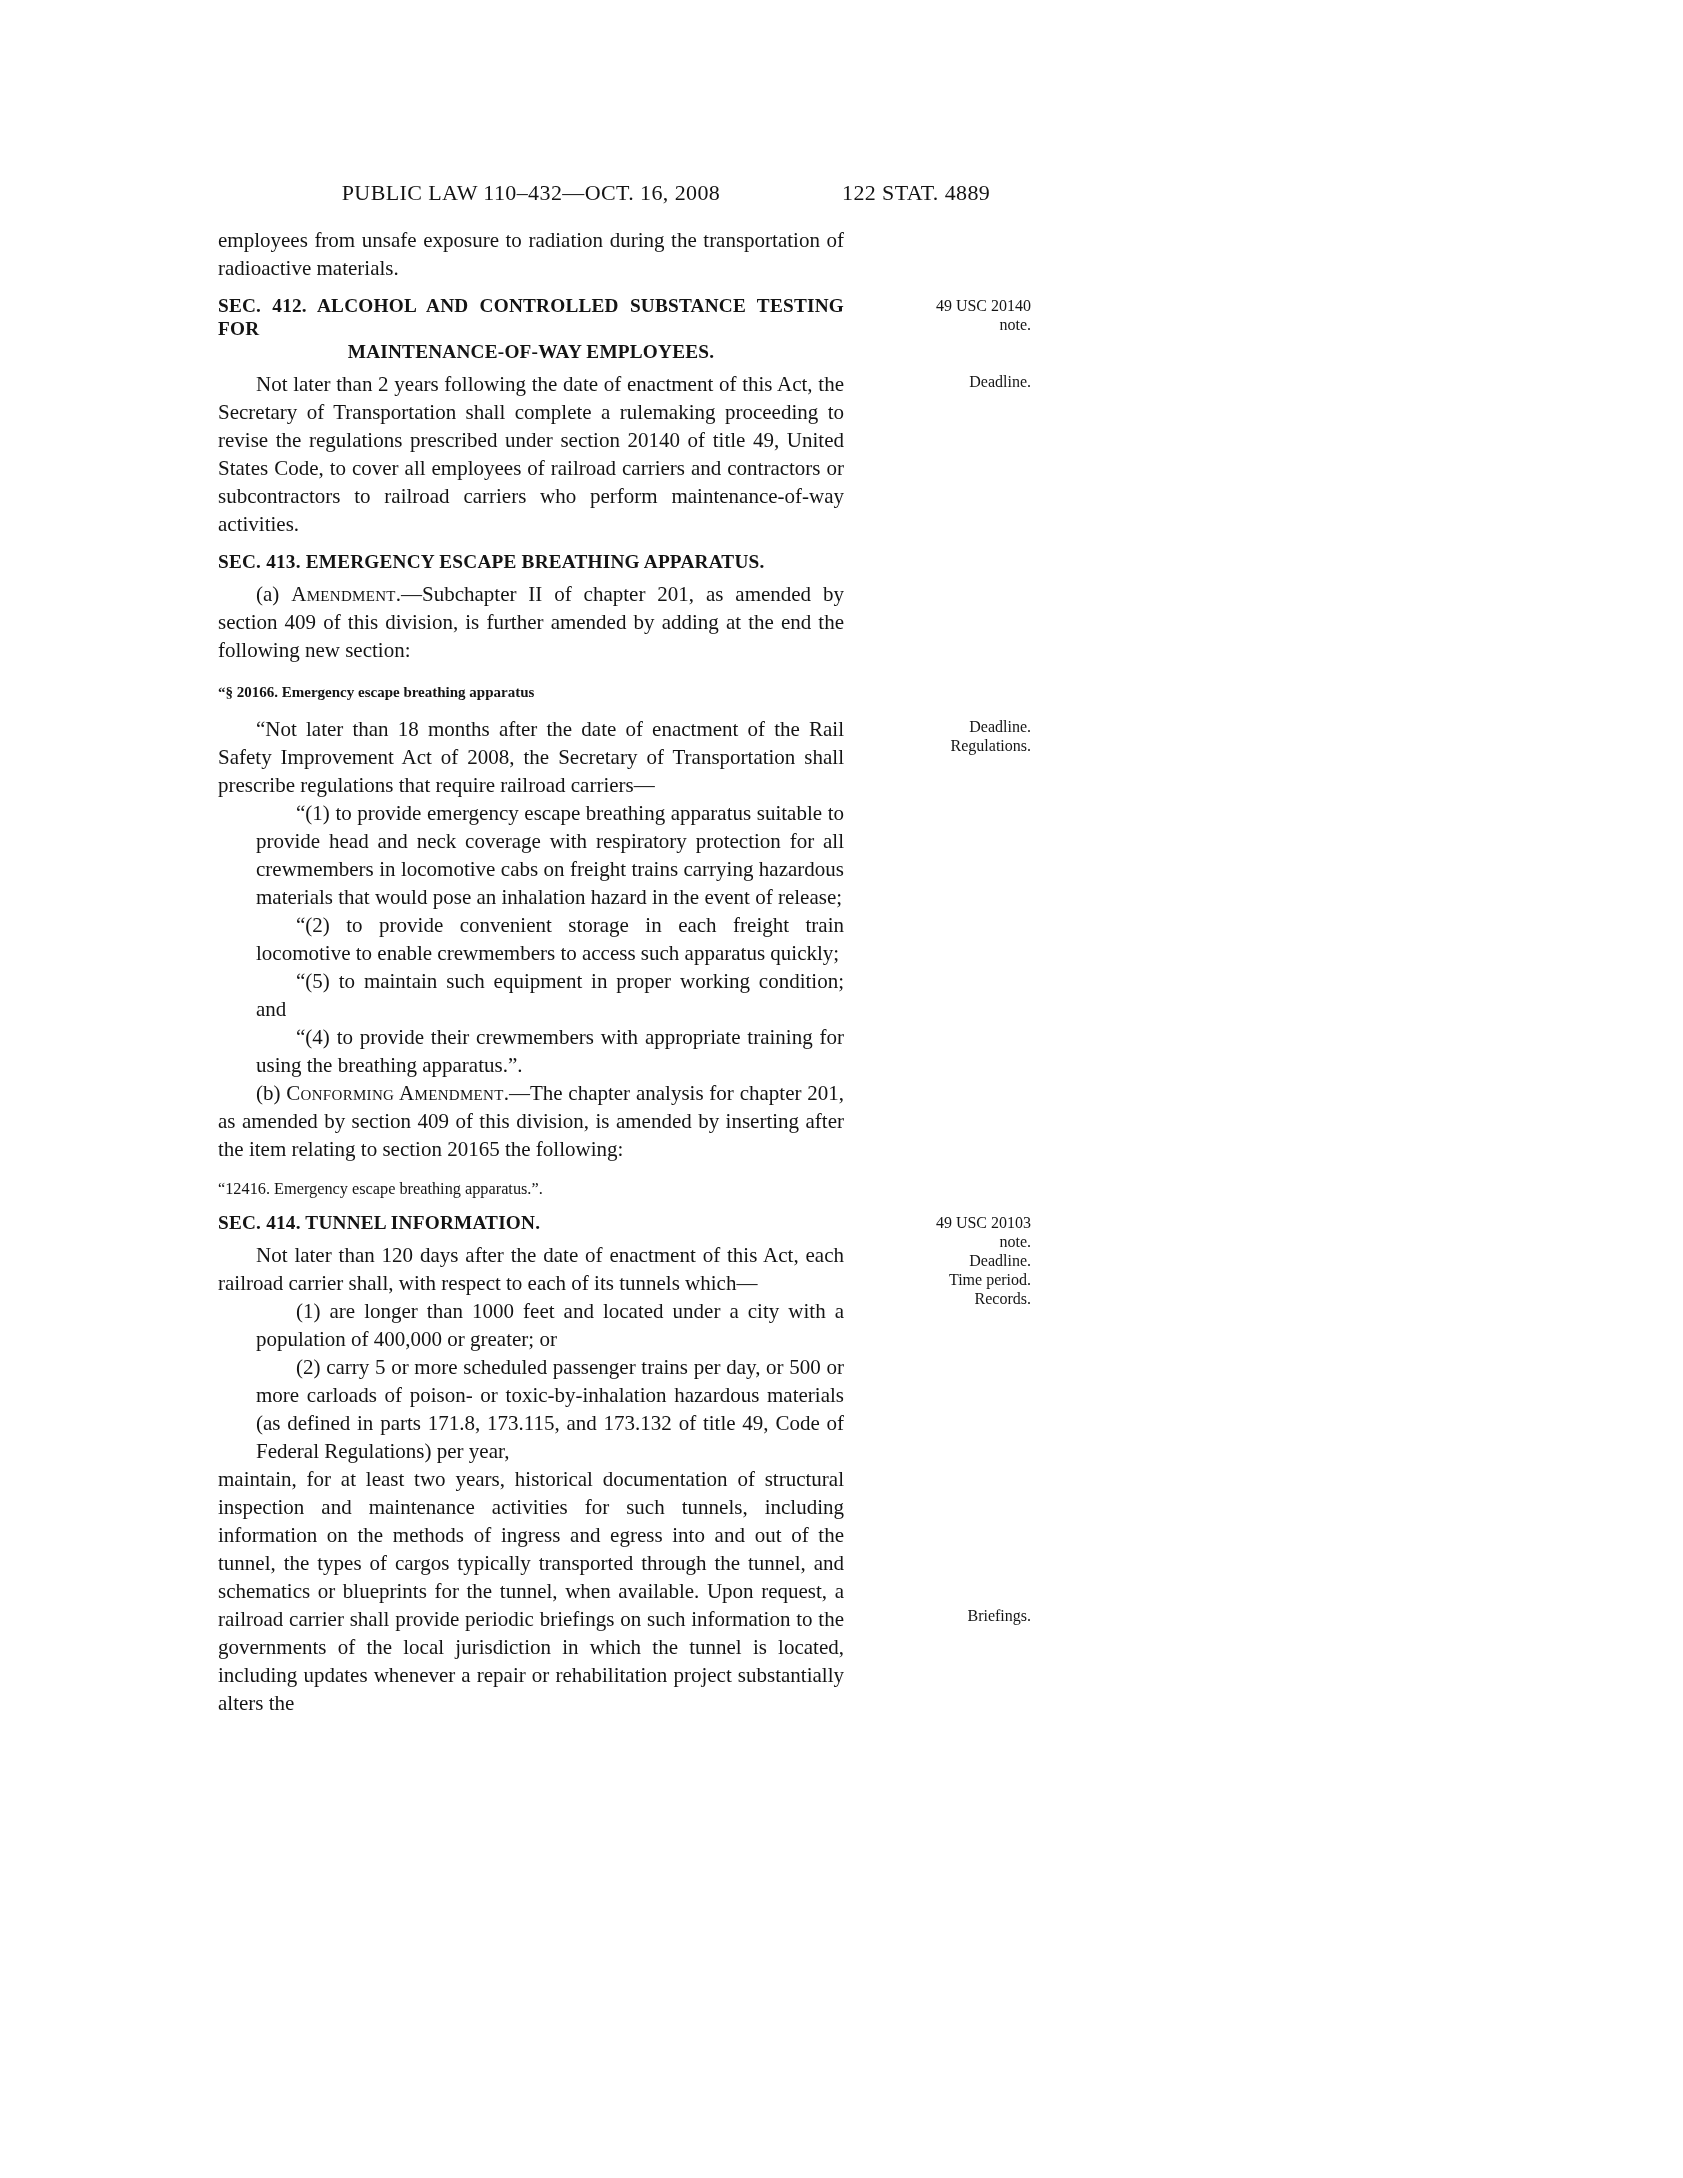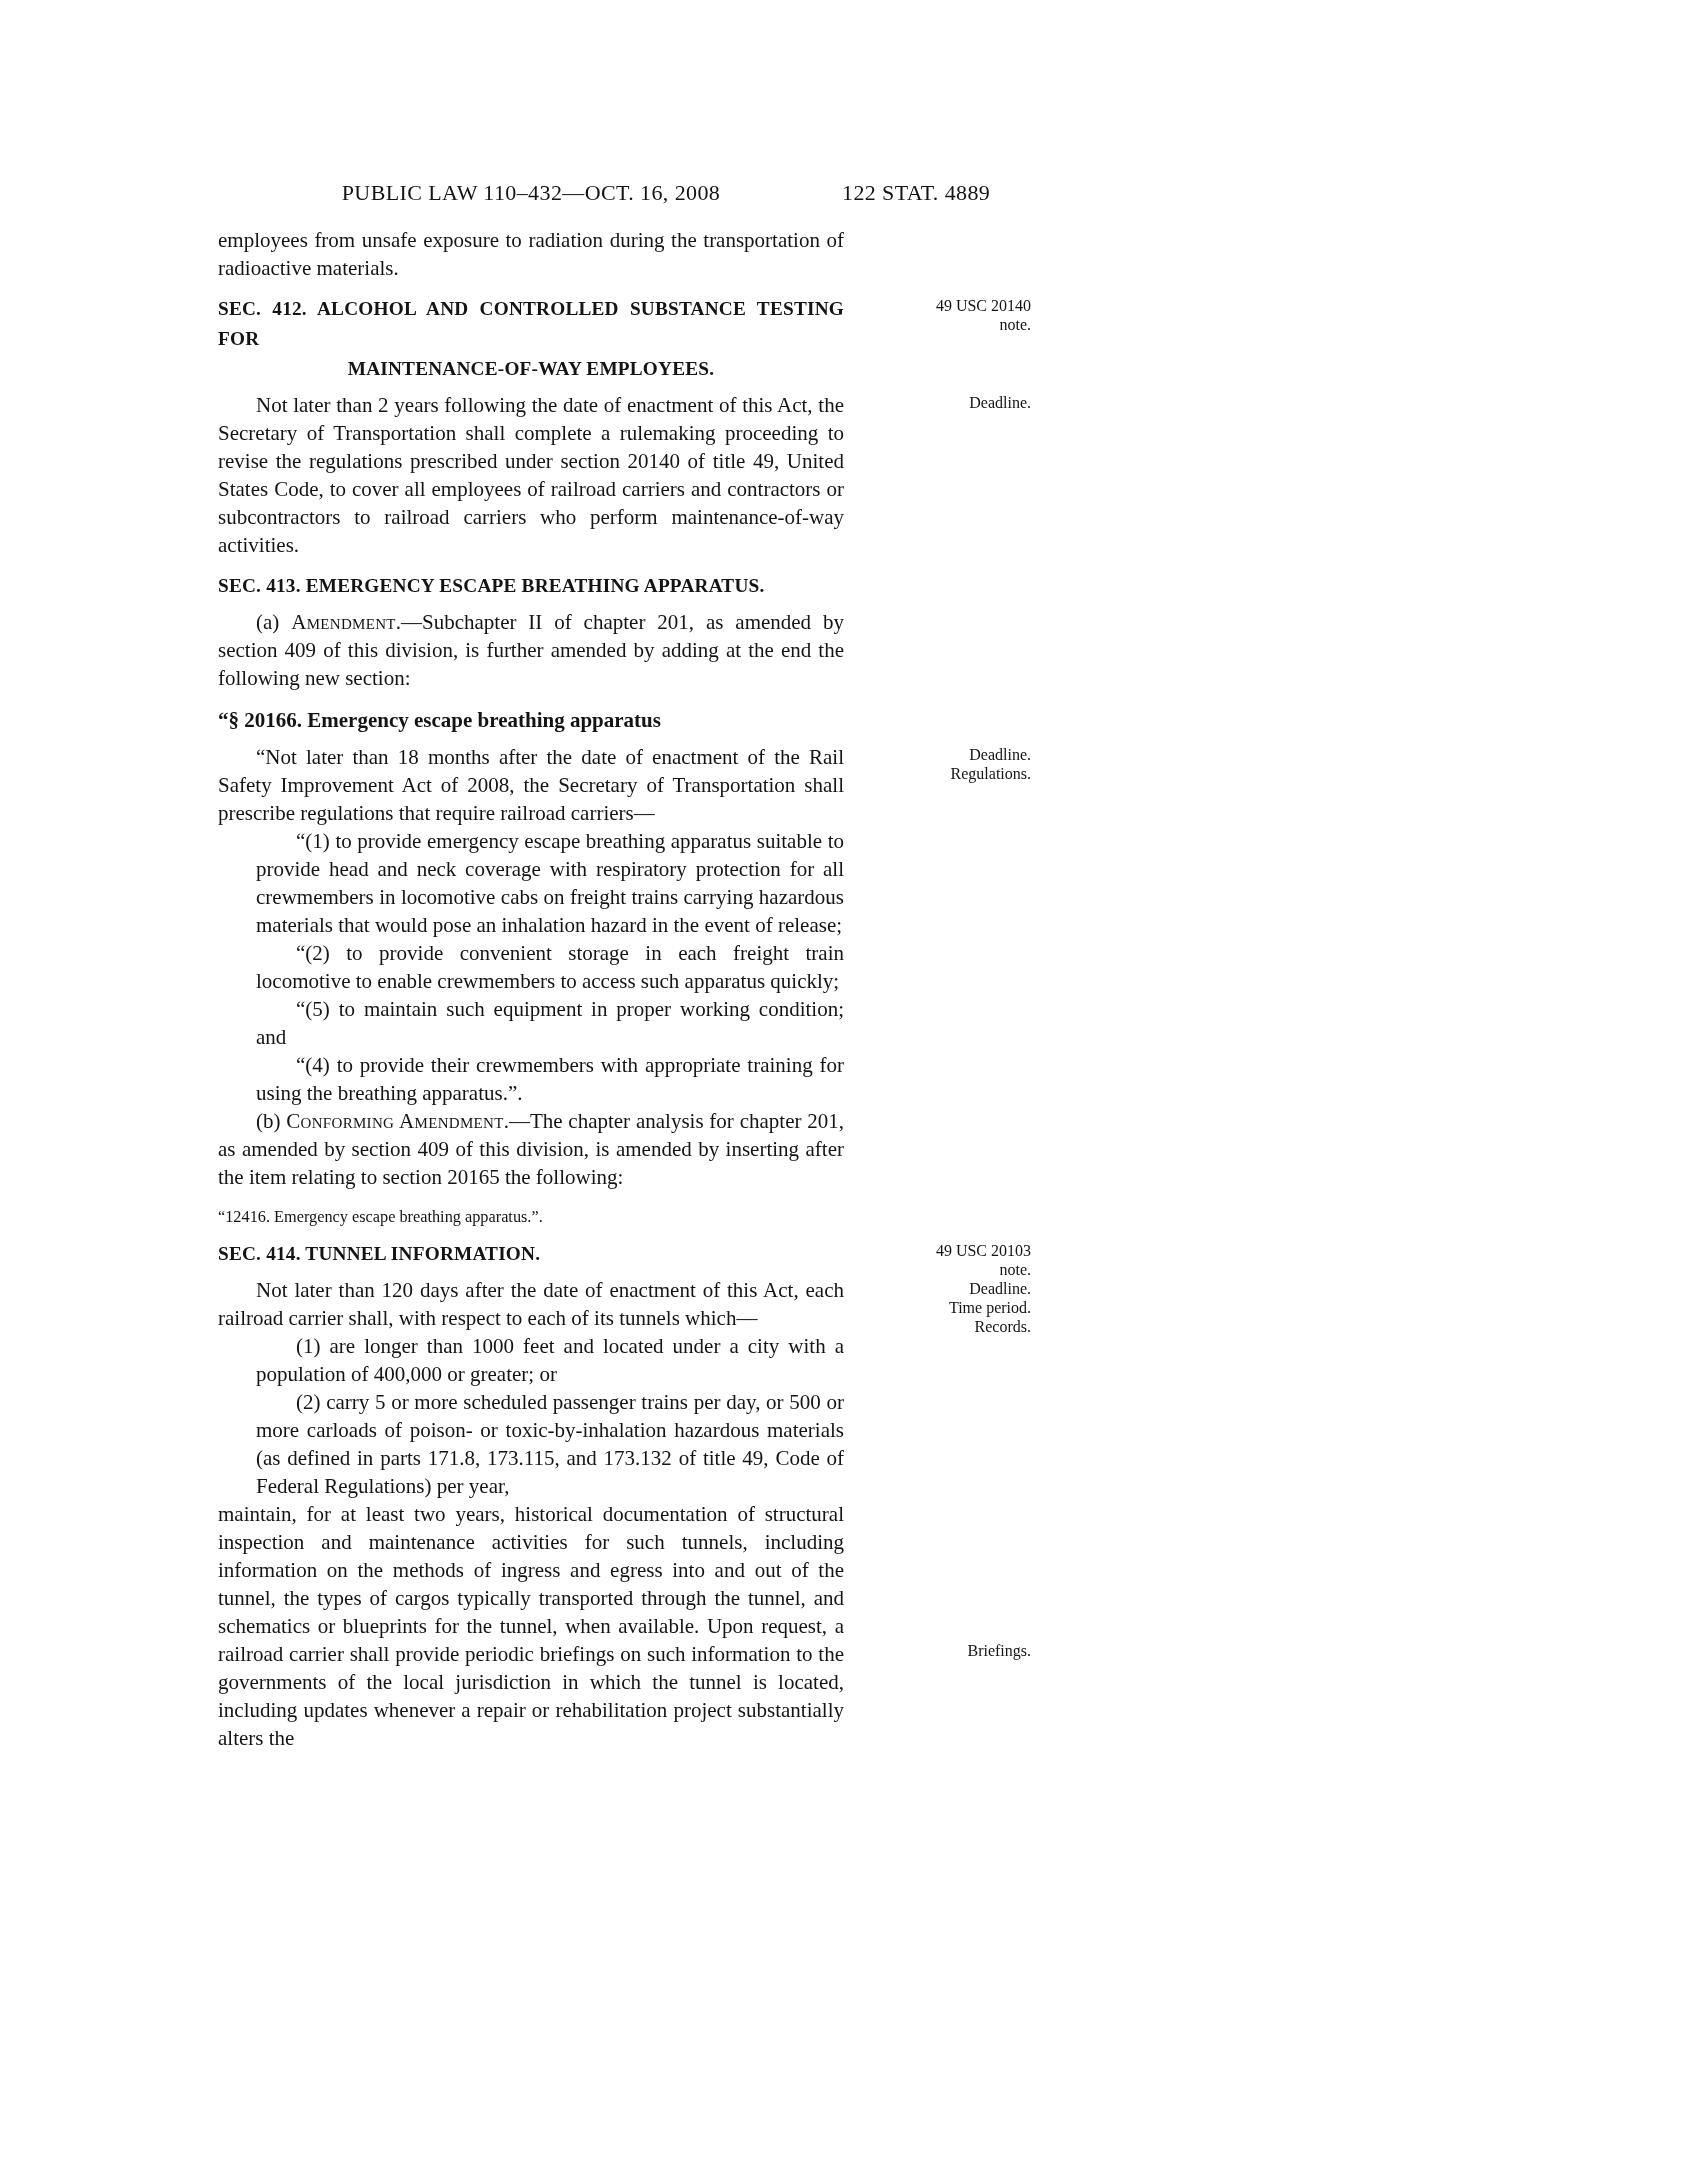--- a/index.html
+++ b/index.html
@@ -57,39 +57,39 @@
   p.indent {
     text-indent: 38px;
   }
   p.sub {
     margin-left: 38px;
     text-indent: 40px;
   }
   p.heading {
     font-weight: bold;
     font-size: 19.3px;
-    line-height: 30px;
+    line-height: 23px;
     letter-spacing: 0.2px;
   }
   .heading-block {
     margin-top: 12px;
     margin-bottom: 7px;
   }
   .spread {
     text-align: justify;
     text-align-last: justify;
   }
   .centered {
     text-align: center;
     text-align-last: center;
   }
   p.q-heading {
     margin: 14px 0 9px 0;
     font-weight: bold;
-    font-size: 21px;
+    font-size: 15px;
     line-height: 28px;
     text-align: left;
   }
   p.small-line {
     margin: 16px 0 10px 0;
     font-size: 16.3px;
     line-height: 20px;
     text-align: left;
   }
   .sc {

